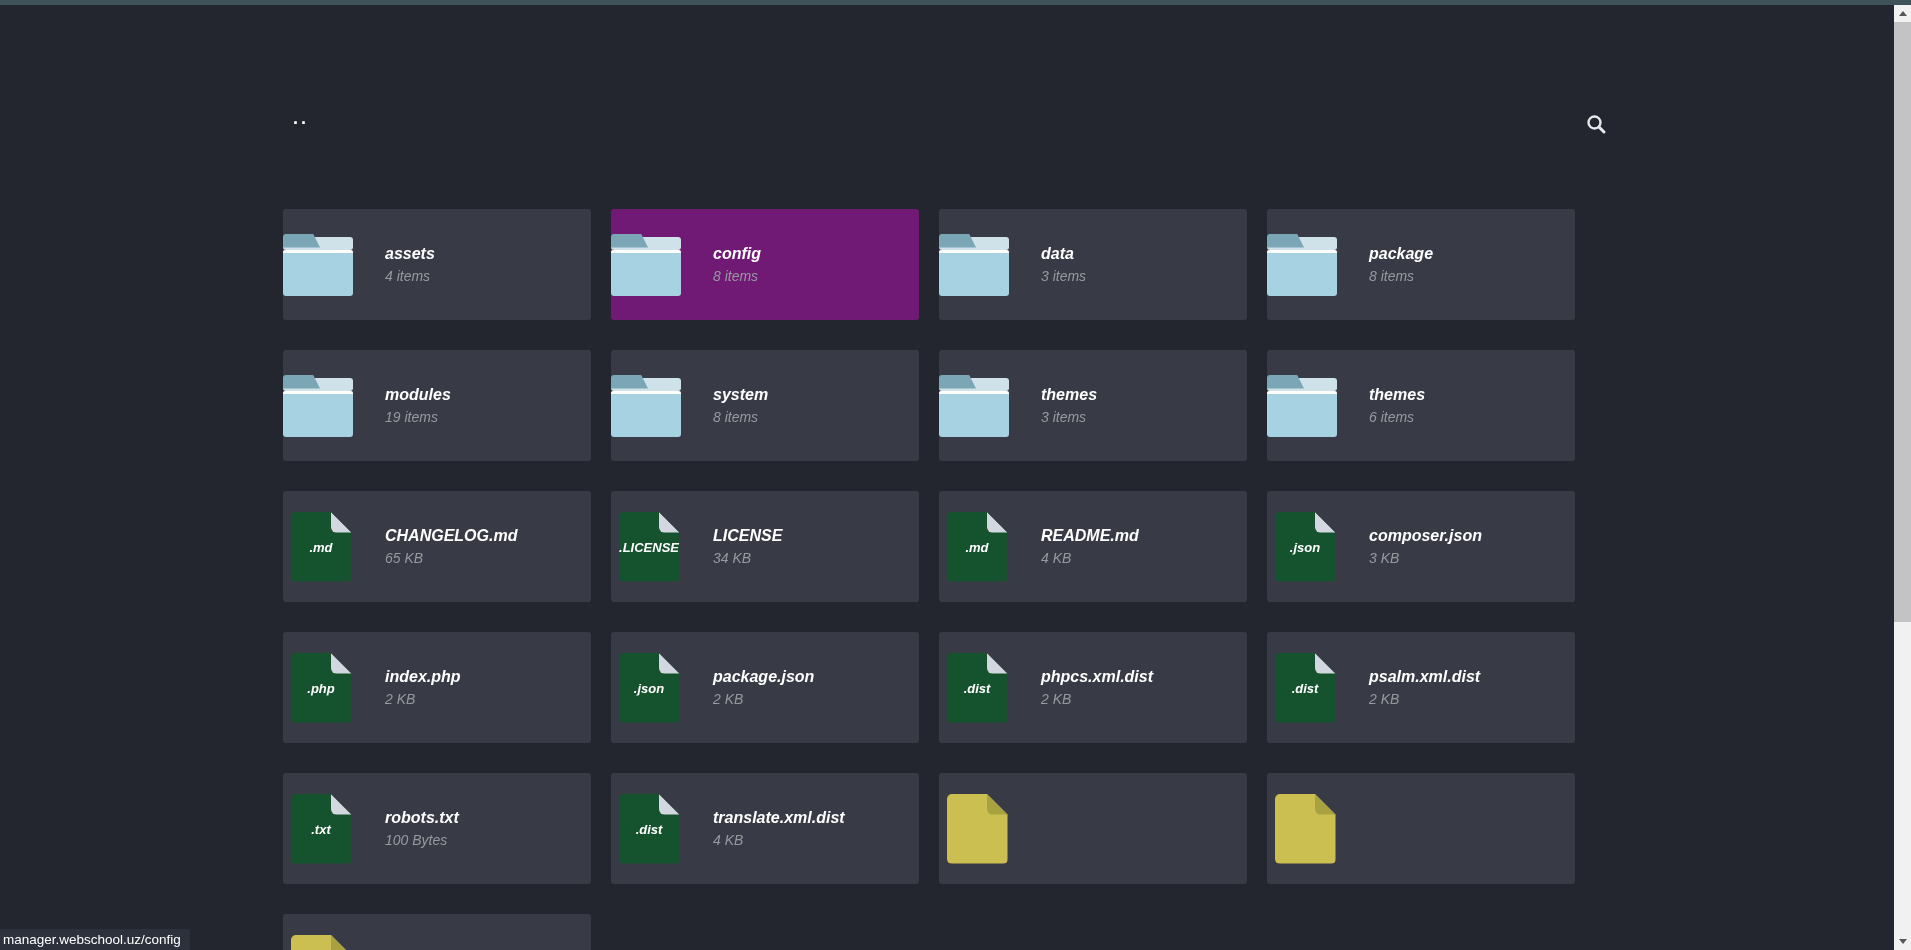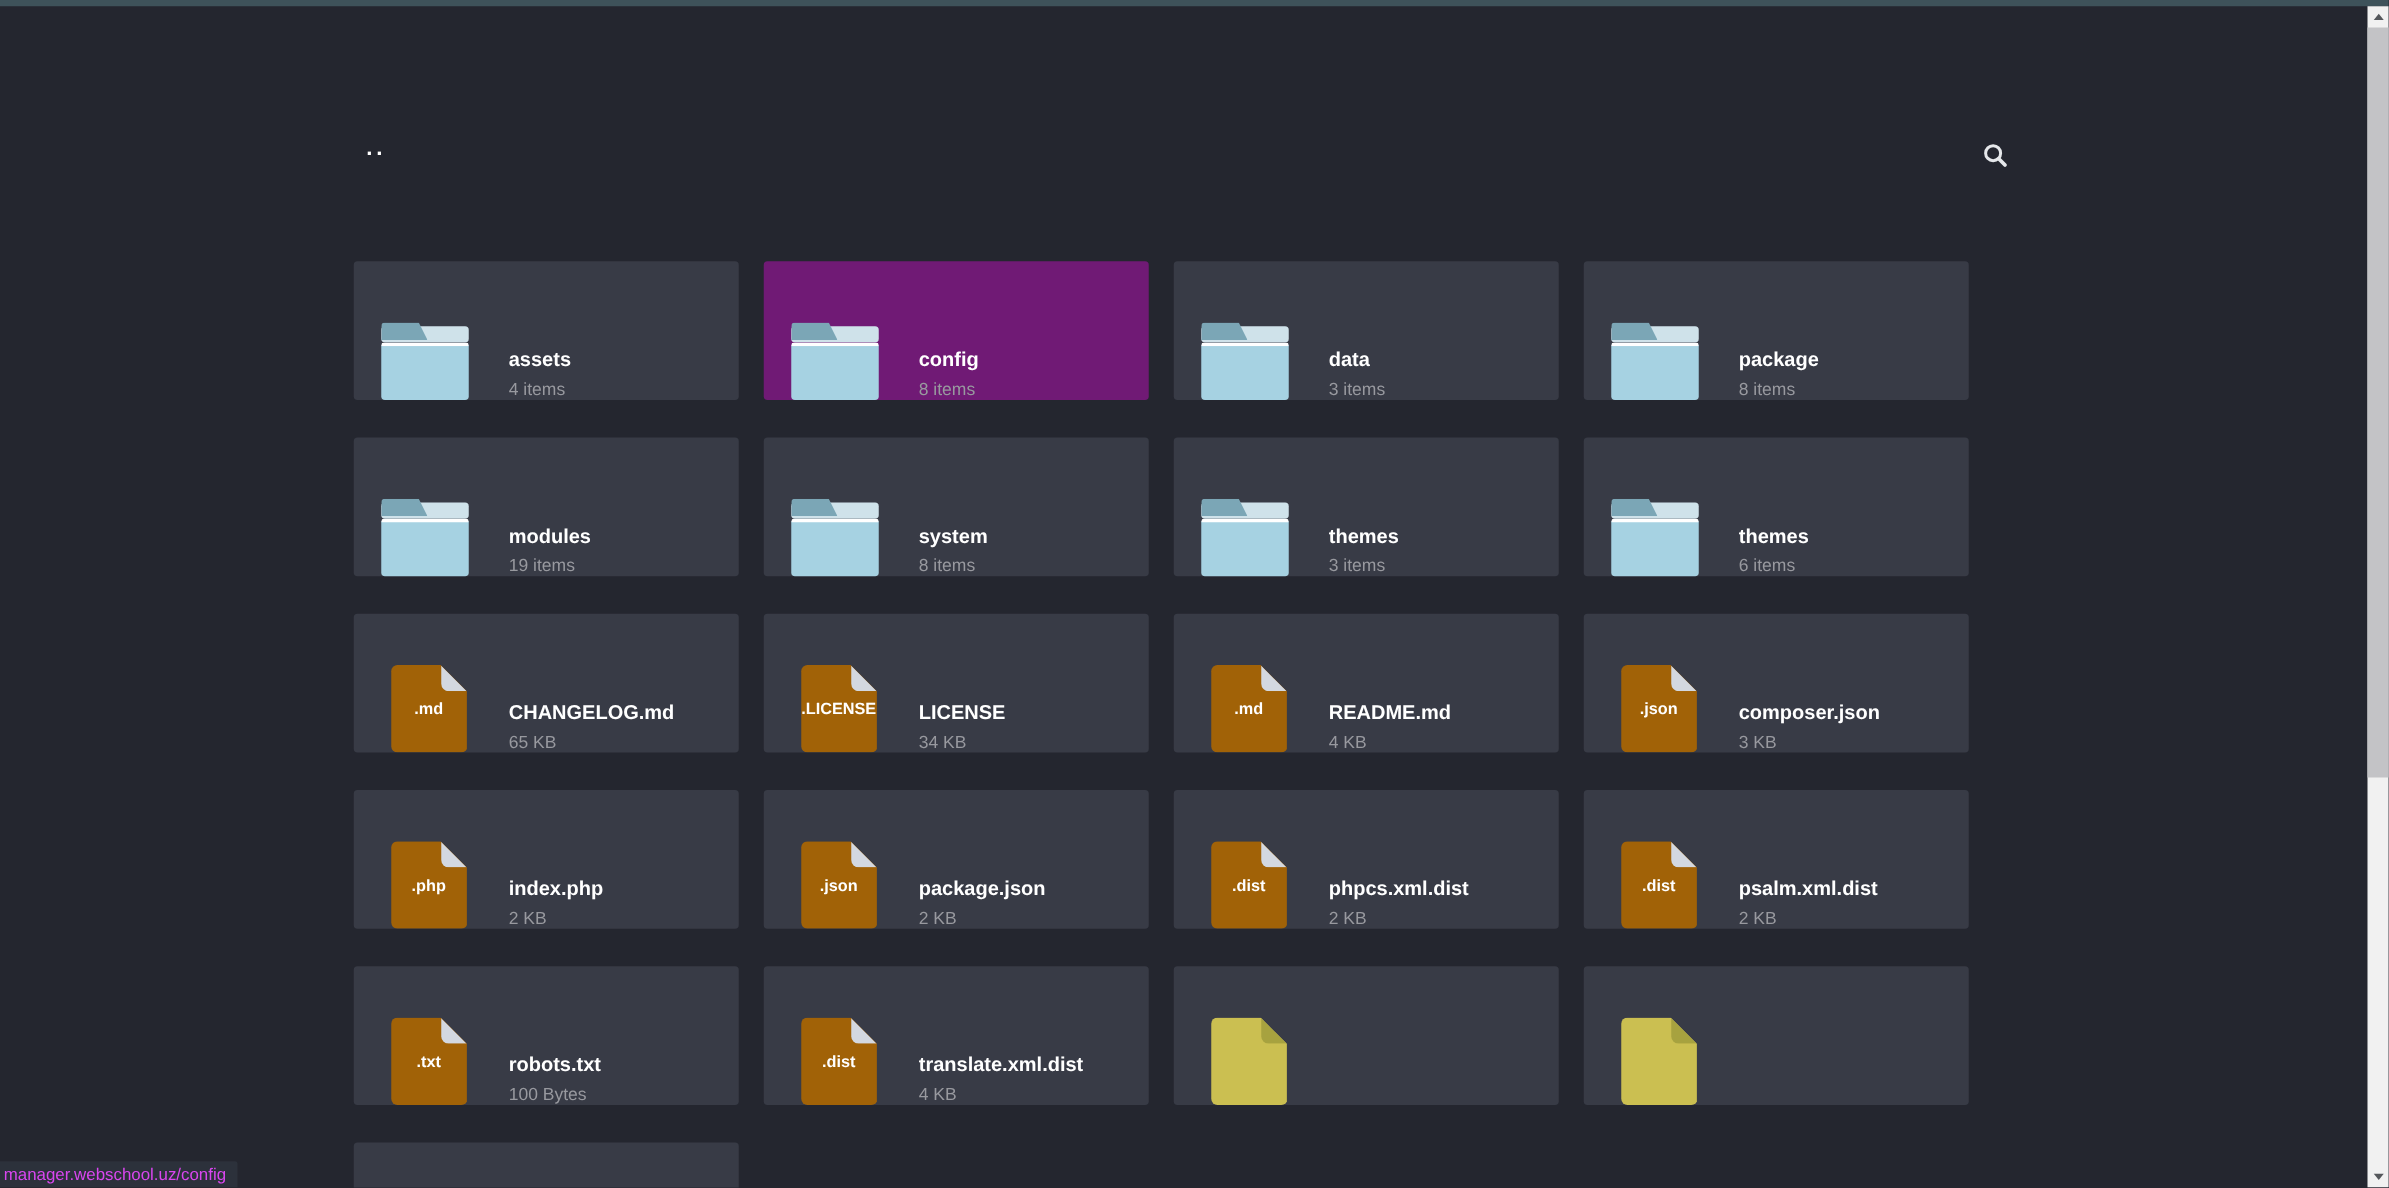--- a/index.html
+++ b/index.html
@@ -24,53 +24,54 @@
   }
 
   
   .grid{
     position:absolute;left:283px;top:209px;width:1292px;
     display:grid;grid-template-columns:repeat(4,308px);
     column-gap:20px;row-gap:30px;
   }
   .card{
     width:308px;height:111px;background:#383b46;border-radius:3px;
-    display:flex;align-items:flex-end;box-sizing:border-box;padding-left:22px;
+    display:flex;align-items:center;box-sizing:border-box;
     cursor:pointer;
+    font-style:italic;
   }
   .card.hover{background:#701a75;}
   .icon-box{width:76px;flex:0 0 76px;display:flex;}
 
   
   .folder-icon{position:relative;width:70px;height:62px;}
   .folder-icon .back{position:absolute;left:0;top:3px;width:70px;height:13px;background:#cfe2ea;border-radius:3px;}
   .folder-icon .tab{position:absolute;left:0;top:0;width:37px;height:14px;background:#7ba6b6;
     border-top-left-radius:3px;clip-path:polygon(0 0,30px 0,37px 100%,0 100%);}
   .folder-icon .body{position:absolute;left:0;top:16px;width:70px;height:46px;
     background:#a6d2e2;border-top:3px solid #ffffff;border-radius:2px 2px 3px 3px;box-sizing:content-box;height:43px;}
 
   
   .doc-icon{position:relative;width:61px;height:70px;margin:0 auto;
-    background:#a16207;border-radius:5px;
+    background:#14532d;border-radius:5px;
     clip-path:polygon(0 0,calc(100% - 21px) 0,100% 21px,100% 100%,0 100%);}
   .doc-icon .fold{position:absolute;top:0;right:0;width:21px;height:21px;background:#d3d8e0;
     clip-path:polygon(0 0,100% 100%,0 100%);border-radius:0 0 0 6px;}
   .doc-icon .ext{position:absolute;left:0;right:0;top:50%;transform:translateY(-50%);
     text-align:center;font-size:13px;font-weight:bold;color:#ffffff;white-space:nowrap;overflow:hidden;}
   .doc-icon.yellow{background:#cbbf51;}
   .doc-icon.yellow .fold{background:#a7a23f;}
 
   .labels{margin-left:26px;min-width:0;}
   .name{color:#ffffff;font-size:16px;font-weight:bold;line-height:19px;}
   .meta{color:#98999f;font-size:14px;line-height:17px;margin-top:5px;}
 
   
   .statusbar{
     position:absolute;left:0;bottom:0;height:21px;background:#2c313b;
-    color:#d946ef;font-size:13.5px;line-height:21px;padding:0 9px 0 3px;
+    color:#ffffff;font-size:13.5px;line-height:21px;padding:0 9px 0 3px;
     border-top-right-radius:2px;white-space:nowrap;
   }
 
   
   .scrollbar{position:absolute;right:0;top:5px;bottom:0;width:17px;background:#f1f1f1;}
   .sb-btn{position:absolute;left:0;width:17px;height:17px;display:flex;align-items:center;justify-content:center;cursor:pointer;}
   .sb-btn.up{top:0;}
   .sb-btn.down{bottom:0;}
   .tri-up{width:0;height:0;border-left:4px solid transparent;border-right:4px solid transparent;border-bottom:5px solid #54575b;}
   .tri-down{width:0;height:0;border-left:4px solid transparent;border-right:4px solid transparent;border-top:5px solid #54575b;}

